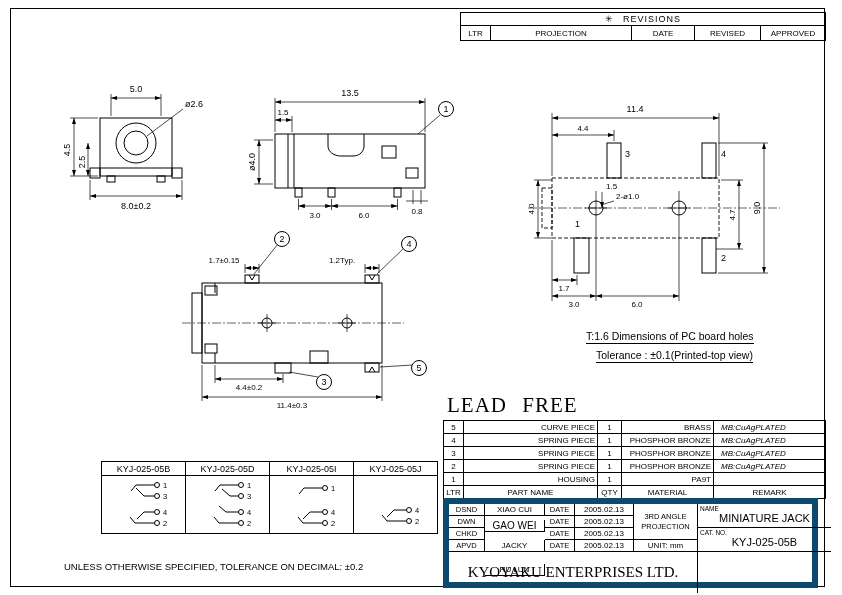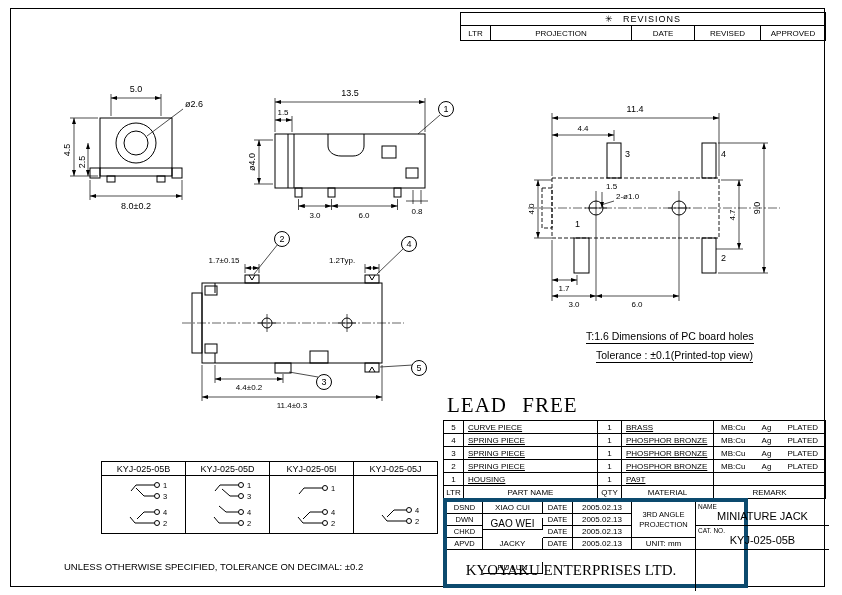--- a/index.html
+++ b/index.html
@@ -26,22 +26,22 @@
 
   
   table { border-collapse: collapse; table-layout: fixed; }
   td { border: 1px solid #000; padding: 0 2px; white-space: nowrap; overflow: hidden; font-weight: normal; }
   .rev-table { font-size: 8px; }
   .rev-table td { text-align: center; }
   .rev-title { font-size: 9px; letter-spacing: 1px; }
   .parts-table { font-size: 8px; }
   .parts-table td { height: 13px; }
   .tc { text-align: center; }
-  .tl { text-align: left; padding-left: 4px; text-decoration: underline; }
-  .remark-flex { display: flex; justify-content: space-between; padding: 0 5px; }
+  .tl { text-align: right; padding-left: 4px; }
+  .remark-flex { display: flex; justify-content: flex-start; padding: 0 5px; font-style: italic; }
 
   
   .tb-cell { position: absolute; border-right: 1px solid #000; border-bottom: 1px solid #000;
              display: flex; align-items: center; justify-content: center; overflow: hidden; }
   .tb-label { position: absolute; left: 2px; top: 1px; font-size: 6.5px; }
   .serif { font-family: "Liberation Serif", serif; }
 
   .variants-table { font-size: 9px; }
   .variants-table td { text-align: center; }
   .var-body { padding: 0; height: 58px; vertical-align: top; }
@@ -371,21 +371,21 @@
     <tr>
       <td class="tc">LTR</td>
       <td class="tc">PART NAME</td>
       <td class="tc">QTY</td>
       <td class="tc">MATERIAL</td>
       <td class="tc">REMARK</td>
     </tr>
   </tbody>
     </table>
 
-  <div class="abs" style="left:443px; top:498px; width:305px; height:90px; border:4px solid #0c4a6e;">
+  <div class="abs" style="left:443px; top:498px; width:375px; height:90px; border:6px solid #0c4a6e;">
 
     <div class="tb-cell" style="left:0;top:0;width:36px;height:12px;font-size:7.5px;">DSND</div>
     <div class="tb-cell" style="left:36px;top:0;width:60px;height:12px;font-size:8px;">XIAO CUI</div>
     <div class="tb-cell" style="left:96px;top:0;width:30px;height:12px;font-size:7.5px;">DATE</div>
     <div class="tb-cell" style="left:126px;top:0;width:59px;height:12px;font-size:8px;">2005.02.13</div>
 
     <div class="tb-cell" style="left:0;top:12px;width:36px;height:12px;font-size:7.5px;">DWN</div>
     <div class="tb-cell" style="left:36px;top:12px;width:60px;height:12px;font-size:8px;margin-top:48px;">HU  LUN</div>
     <div class="tb-cell" style="left:96px;top:12px;width:30px;height:12px;font-size:7.5px;">DATE</div>
     <div class="tb-cell" style="left:126px;top:12px;width:59px;height:12px;font-size:8px;">2005.02.13</div>

